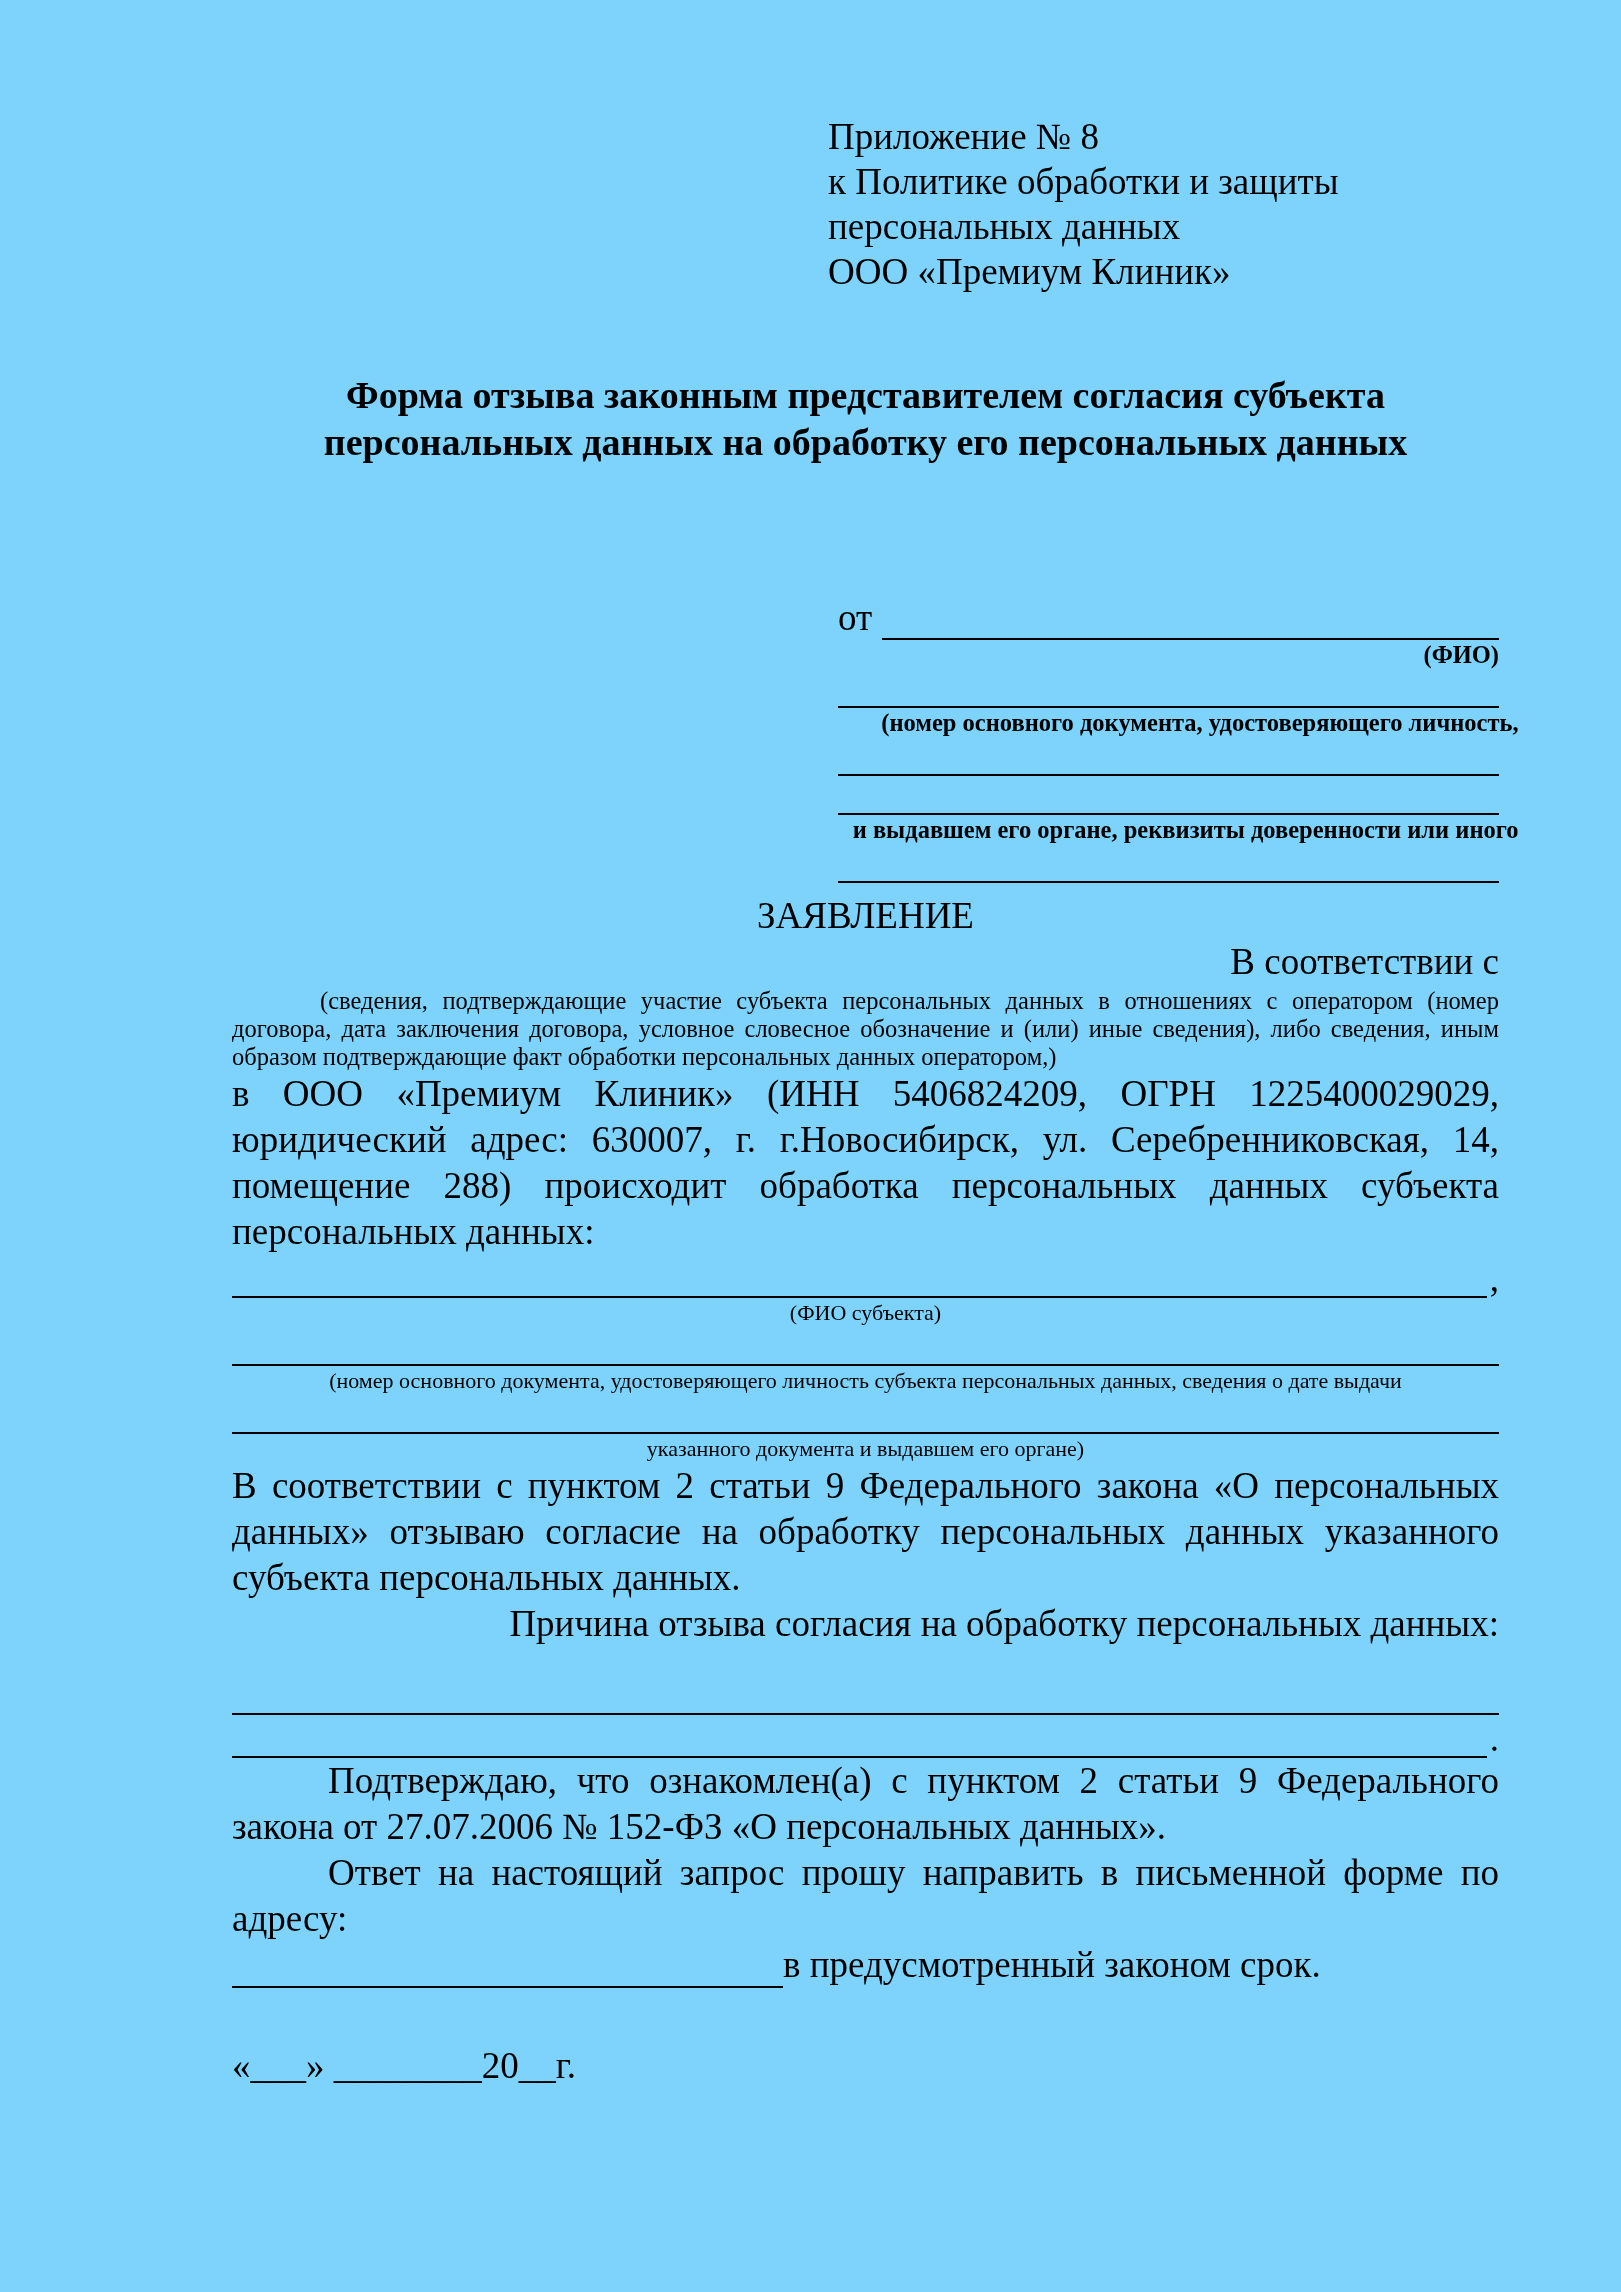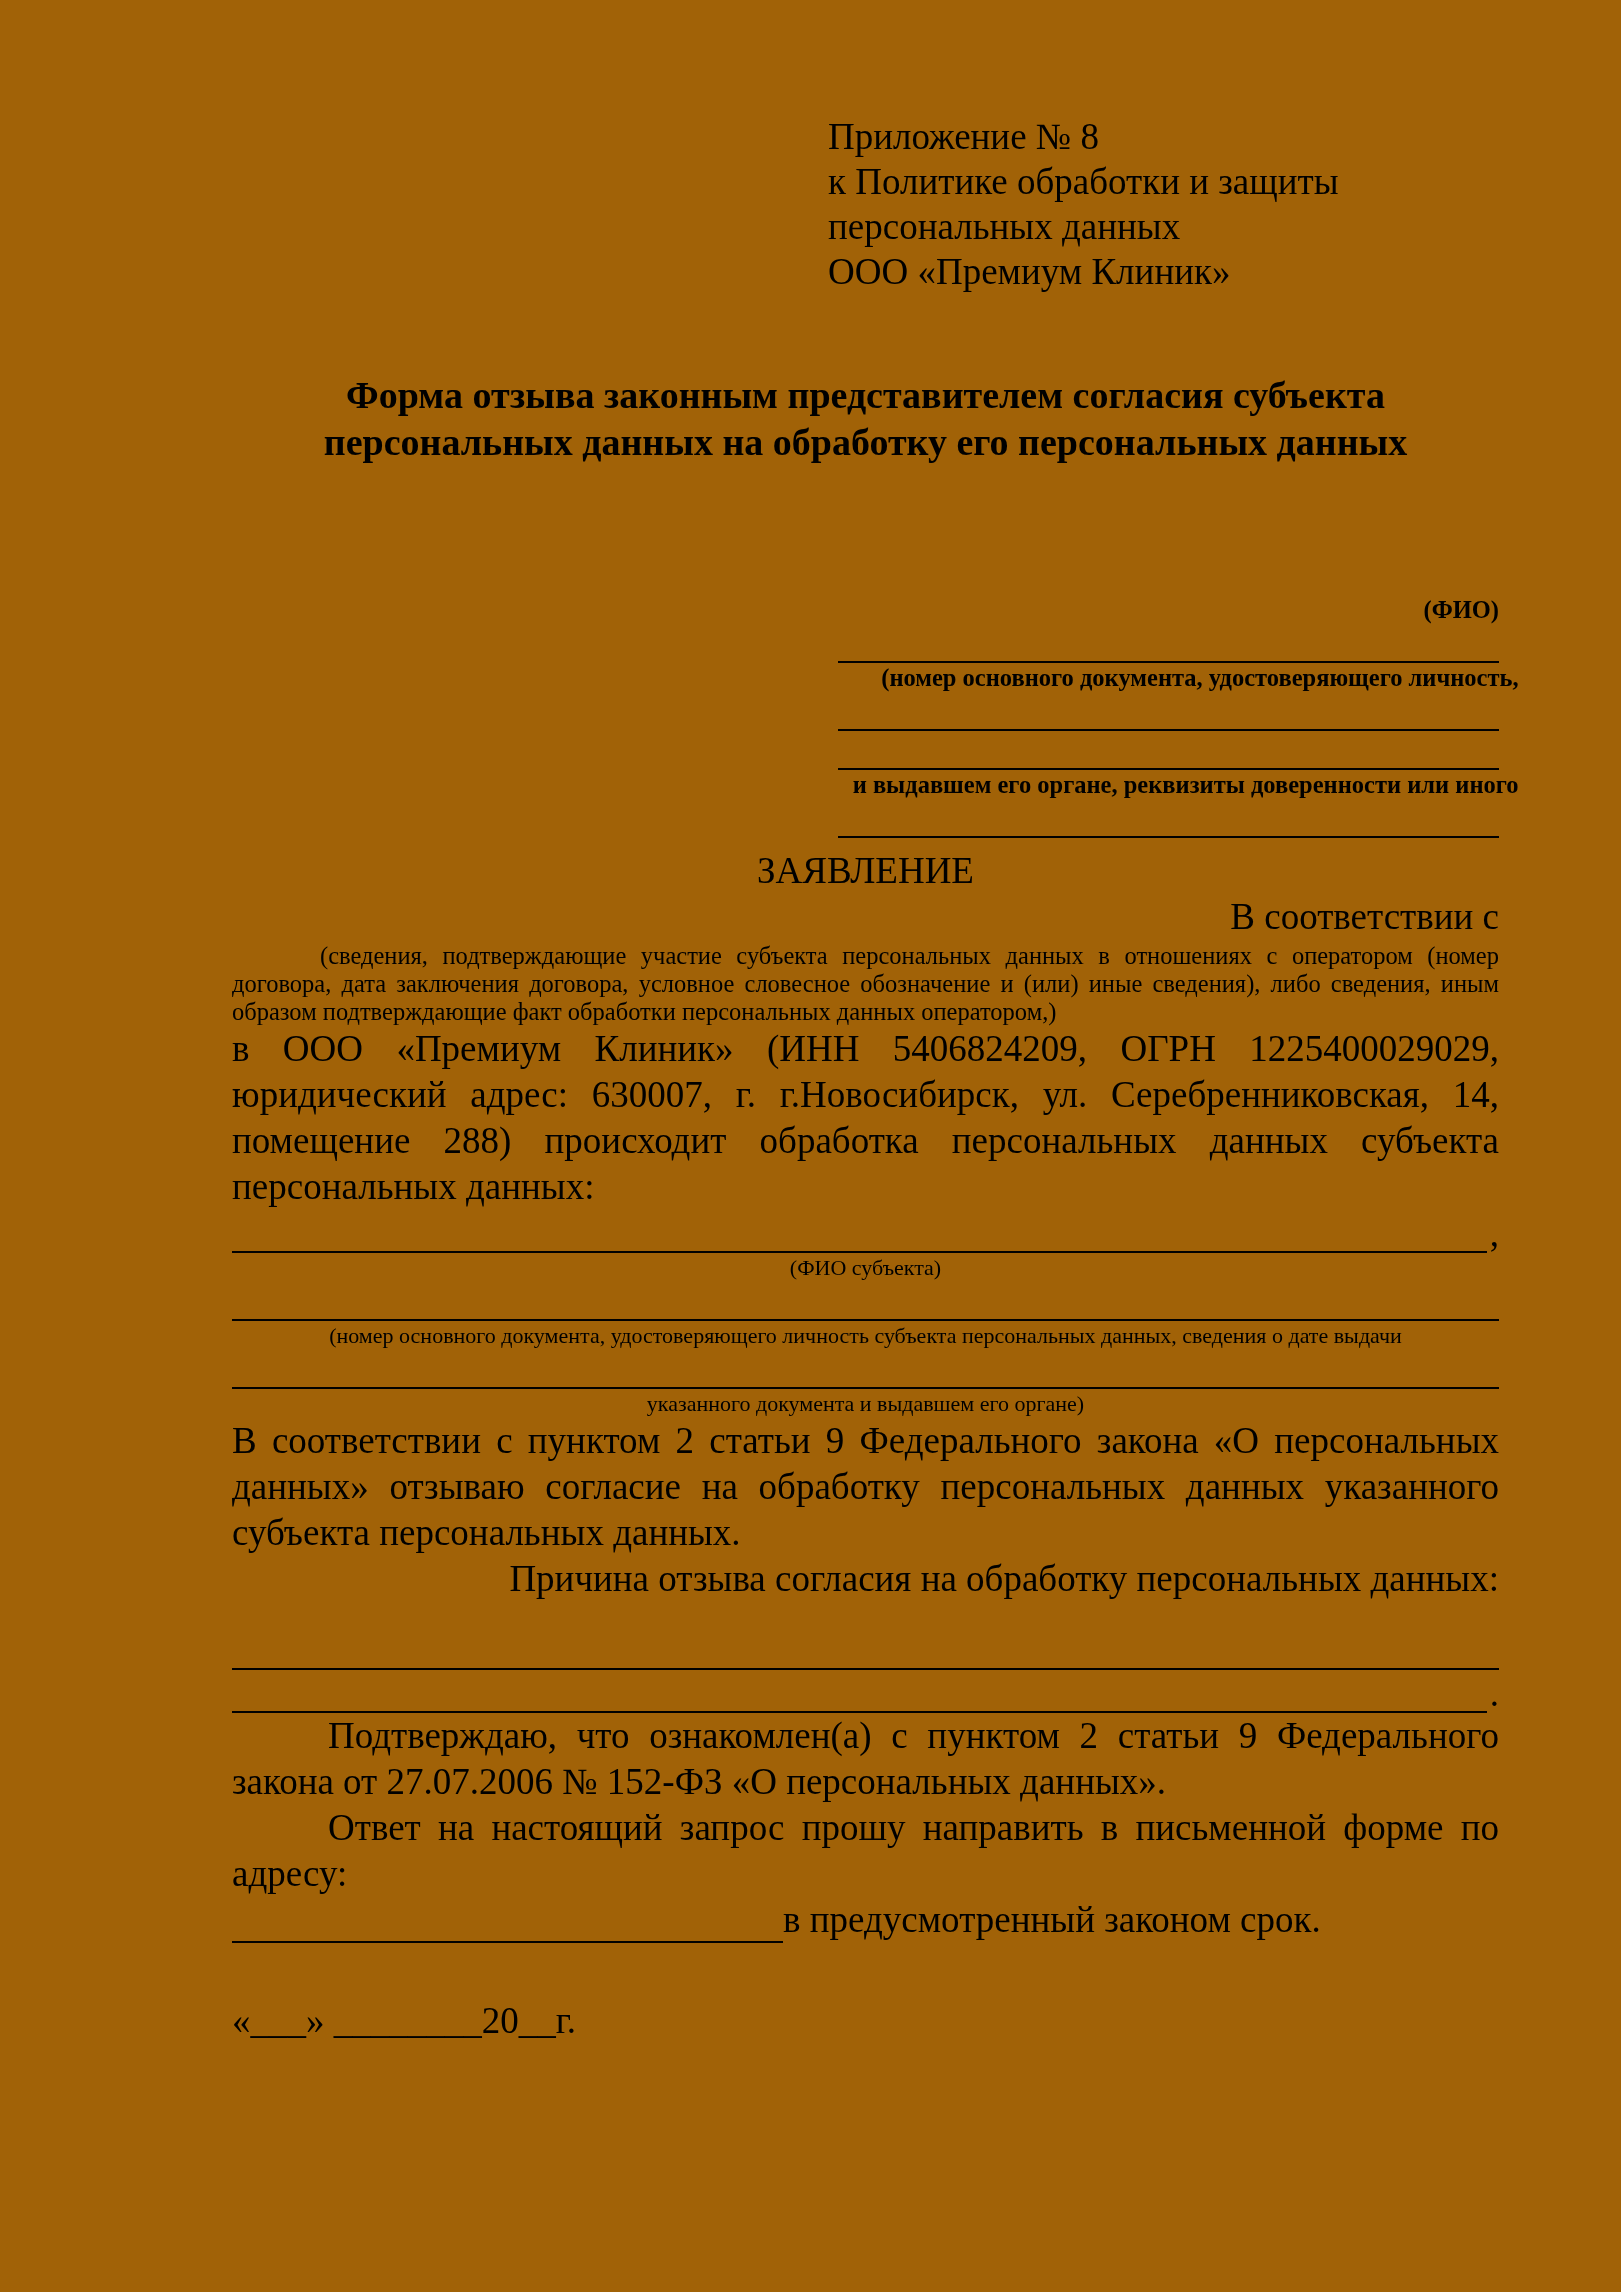--- a/index.html
+++ b/index.html
@@ -2,21 +2,21 @@
 <html lang="ru"><head>
 <meta charset="utf-8">
 <style>
   * { margin: 0; padding: 0; box-sizing: border-box; }
   html, body { background: #808080; }
   .page {
     position: relative;
     width: 1621px;
     height: 2293px;
     margin: 0 auto;
-    background: #a16207;
+    background: #7dd3fc;
     color: #000000;
     font-family: "Liberation Serif", "DejaVu Serif", serif;
     font-size: 37px;
     line-height: 46px;
     overflow: hidden;
   }
   .content {
     position: absolute;
     left: 232px;
     right: 122px;
@@ -89,20 +89,24 @@
     <div class="appendix-note">
       <div>Приложение № 8</div>
       <div>к Политике обработки и защиты</div>
       <div>персональных данных</div>
       <div>ООО «Премиум Клиник»</div>
     </div>
 
     <div class="doc-title">Форма отзыва законным представителем согласия субъекта персональных данных на обработку его персональных данных</div>
 
     <div class="addressee">
+      <div class="from-row">
+        <span class="label">от</span>
+        <span class="fill"></span>
+      </div>
       <div class="cap">(ФИО)</div>
 
       <div class="addr-blank"></div>
       <div class="cap addr-cap">(номер основного документа, удостоверяющего личность,</div>
 
       <div class="addr-blank"></div>
 
       <div class="addr-blank"></div>
       <div class="cap addr-cap">и выдавшем его органе, реквизиты доверенности или иного</div>
 

